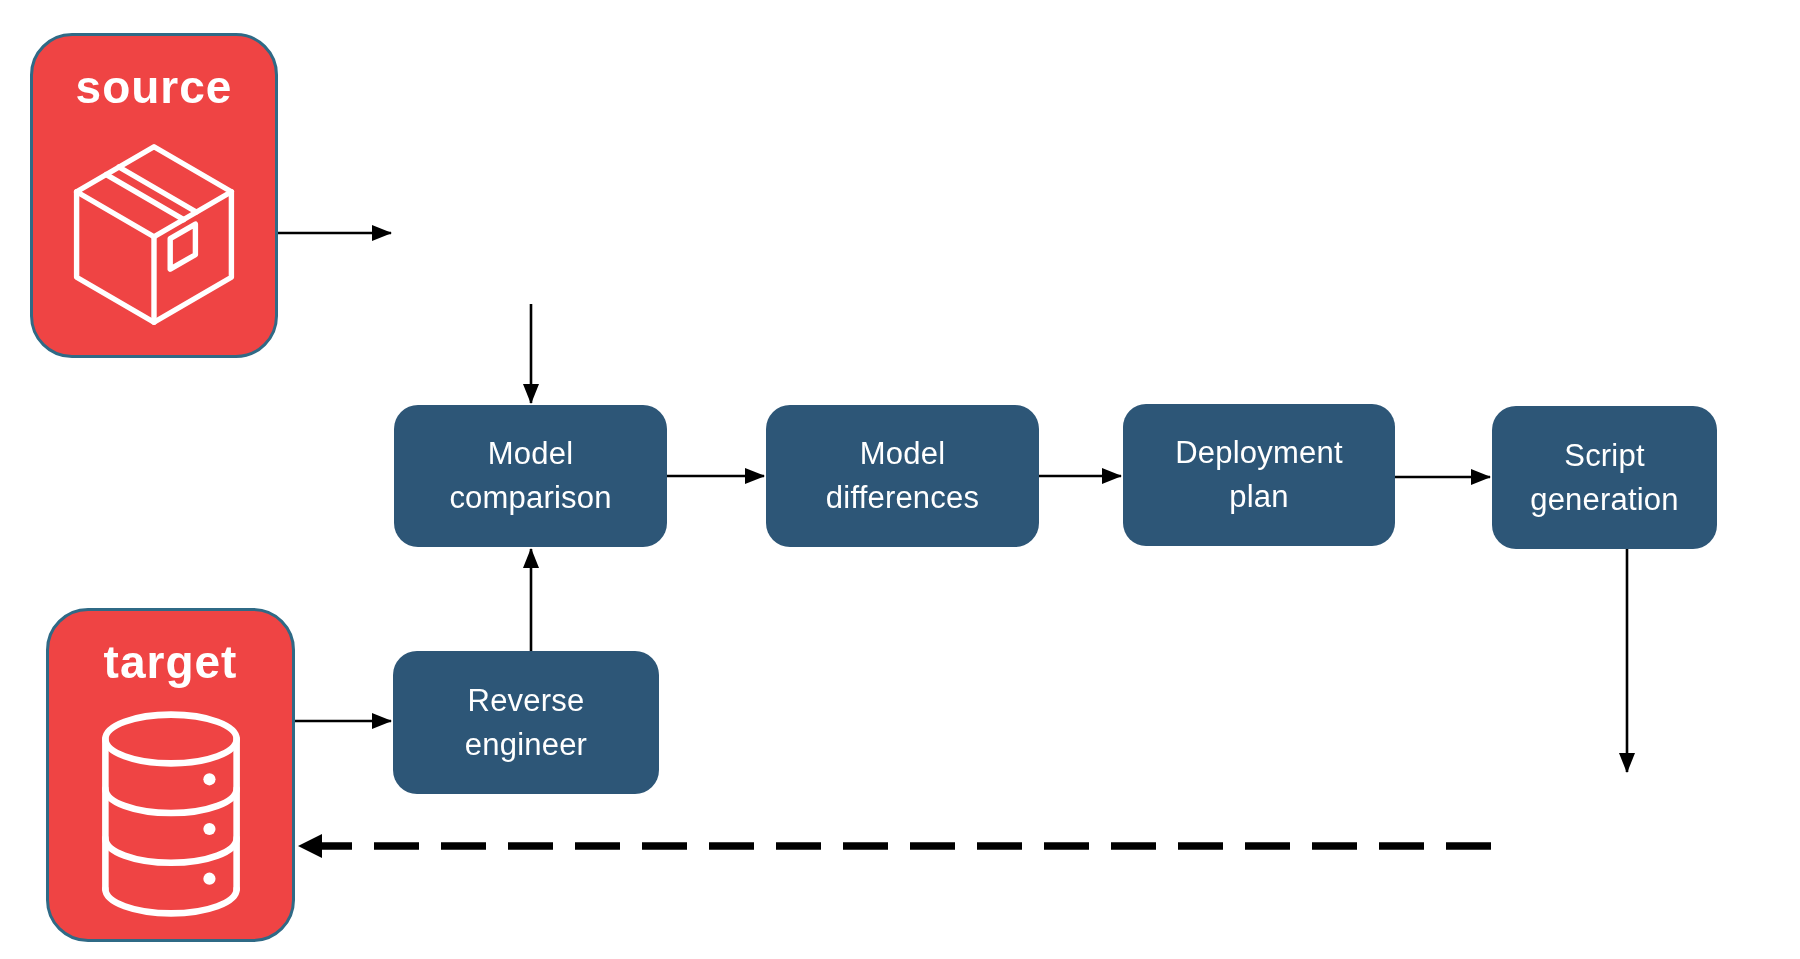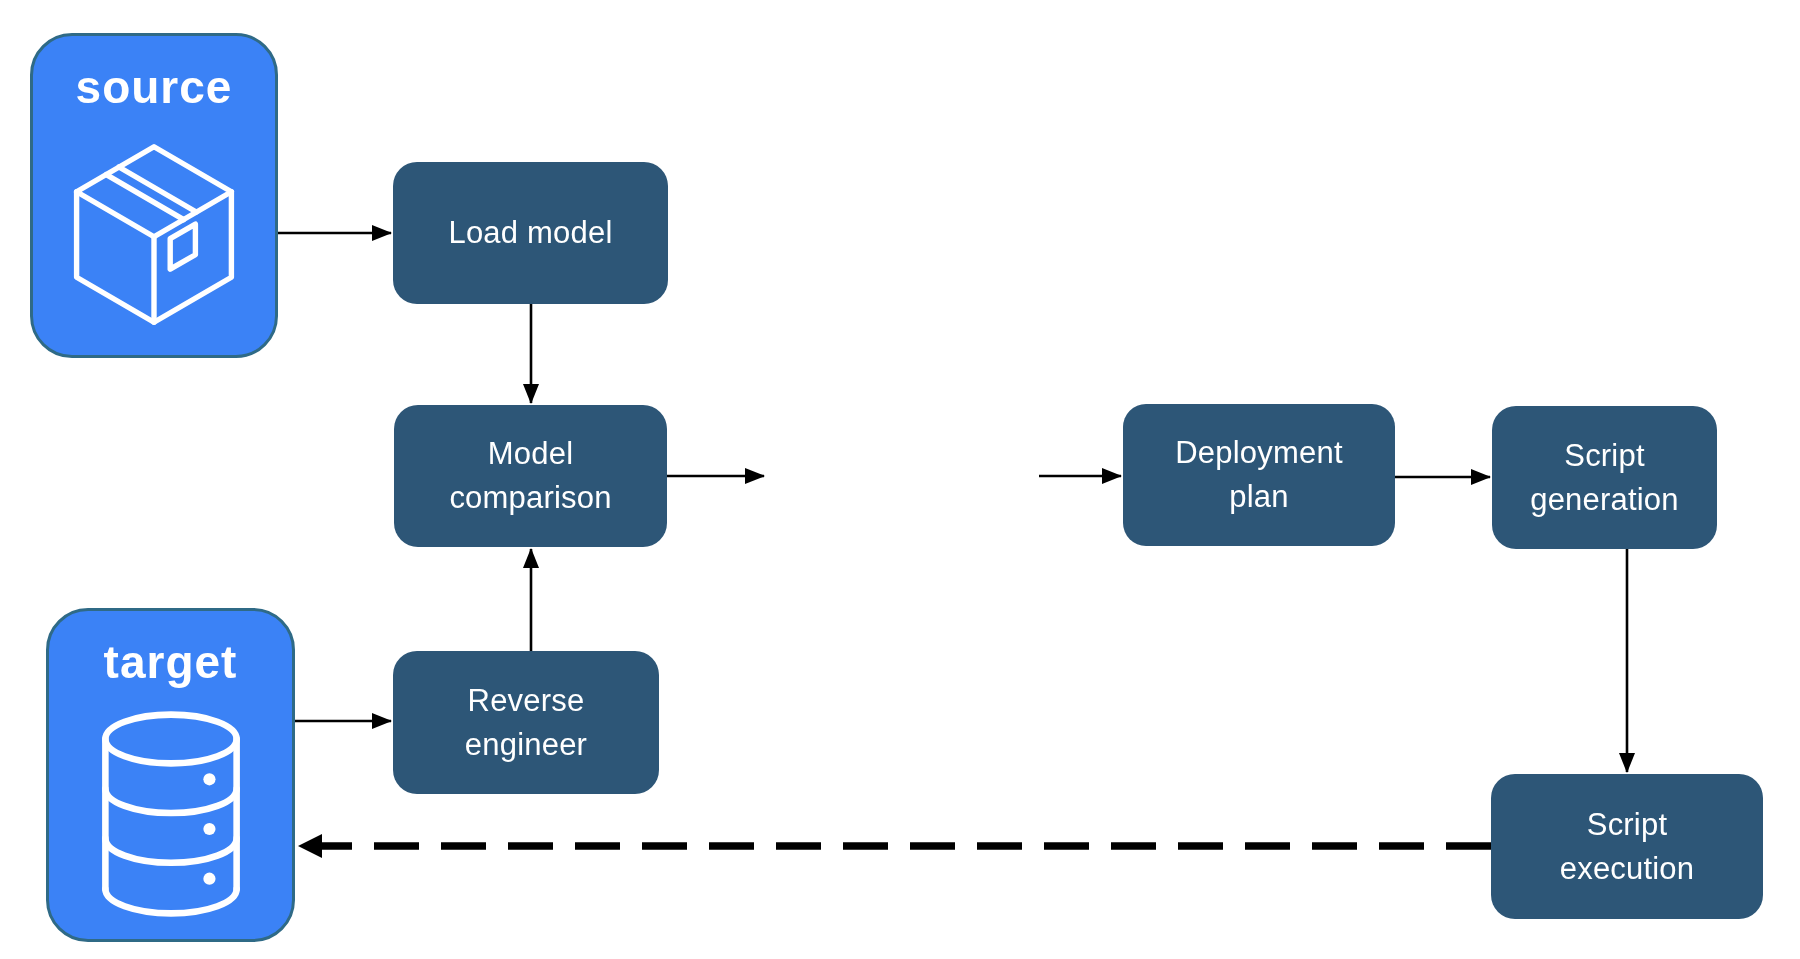--- a/index.html
+++ b/index.html
@@ -30,21 +30,21 @@
   .node-label {
     display: inline-block;
     max-width: 212px;
     font-size: 31px;
     line-height: 44px;
     font-weight: 400;
     letter-spacing: 0.2px;
   }
   .endpoint {
     position: absolute;
-    background: #3b82f6;
+    background: #ef4444;
     border: 3px solid #2f6a86;
     border-radius: 42px;
     box-sizing: border-box;
     display: flex;
     flex-direction: column;
     align-items: center;
     color: #ffffff;
   }
   .endpoint-label {
     font-size: 46px;
@@ -117,38 +117,35 @@
         </g>
         <g fill="#ffffff" stroke="none">
           <circle cx="121" cy="79" r="6.5"></circle>
           <circle cx="121" cy="132" r="6.5"></circle>
           <circle cx="121" cy="185" r="6.5"></circle>
         </g>
       </svg>
     </div>
   </div>
 
-  <div class="node" style="left:393px; top:162px; width:275px; height:142px;">
-    <span class="node-label">Load model</span>
-  </div>
 
   <div class="node" style="left:394px; top:405px; width:273px; height:142px;">
     <span class="node-label">Model comparison</span>
   </div>
 
+  <div class="node" style="left:766px; top:405px; width:273px; height:142px;">
+    <span class="node-label">Model differences</span>
+  </div>
 
   <div class="node" style="left:1123px; top:404px; width:272px; height:142px;border-radius:23px;">
     <span class="node-label">Deployment plan</span>
   </div>
 
   <div class="node" style="left:1492px; top:406px; width:225px; height:143px;">
     <span class="node-label">Script generation</span>
   </div>
 
   <div class="node" style="left:393px; top:651px; width:266px; height:143px;">
     <span class="node-label">Reverse engineer</span>
   </div>
 
-  <div class="node" style="left:1491px; top:774px; width:272px; height:145px;">
-    <span class="node-label">Script execution</span>
-  </div>
 
 </div>
 
 </body></html>

